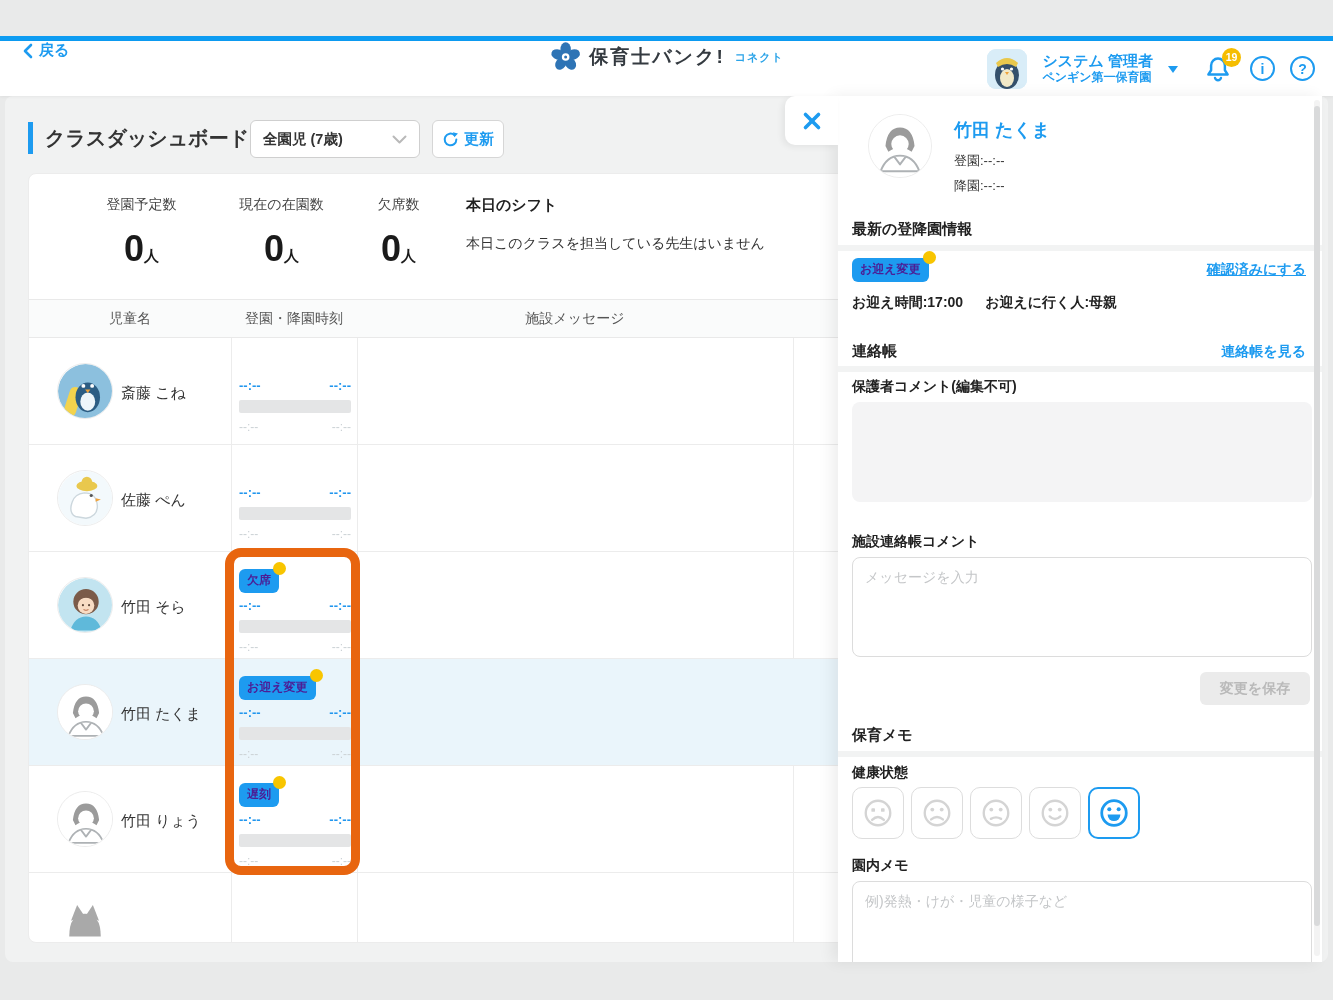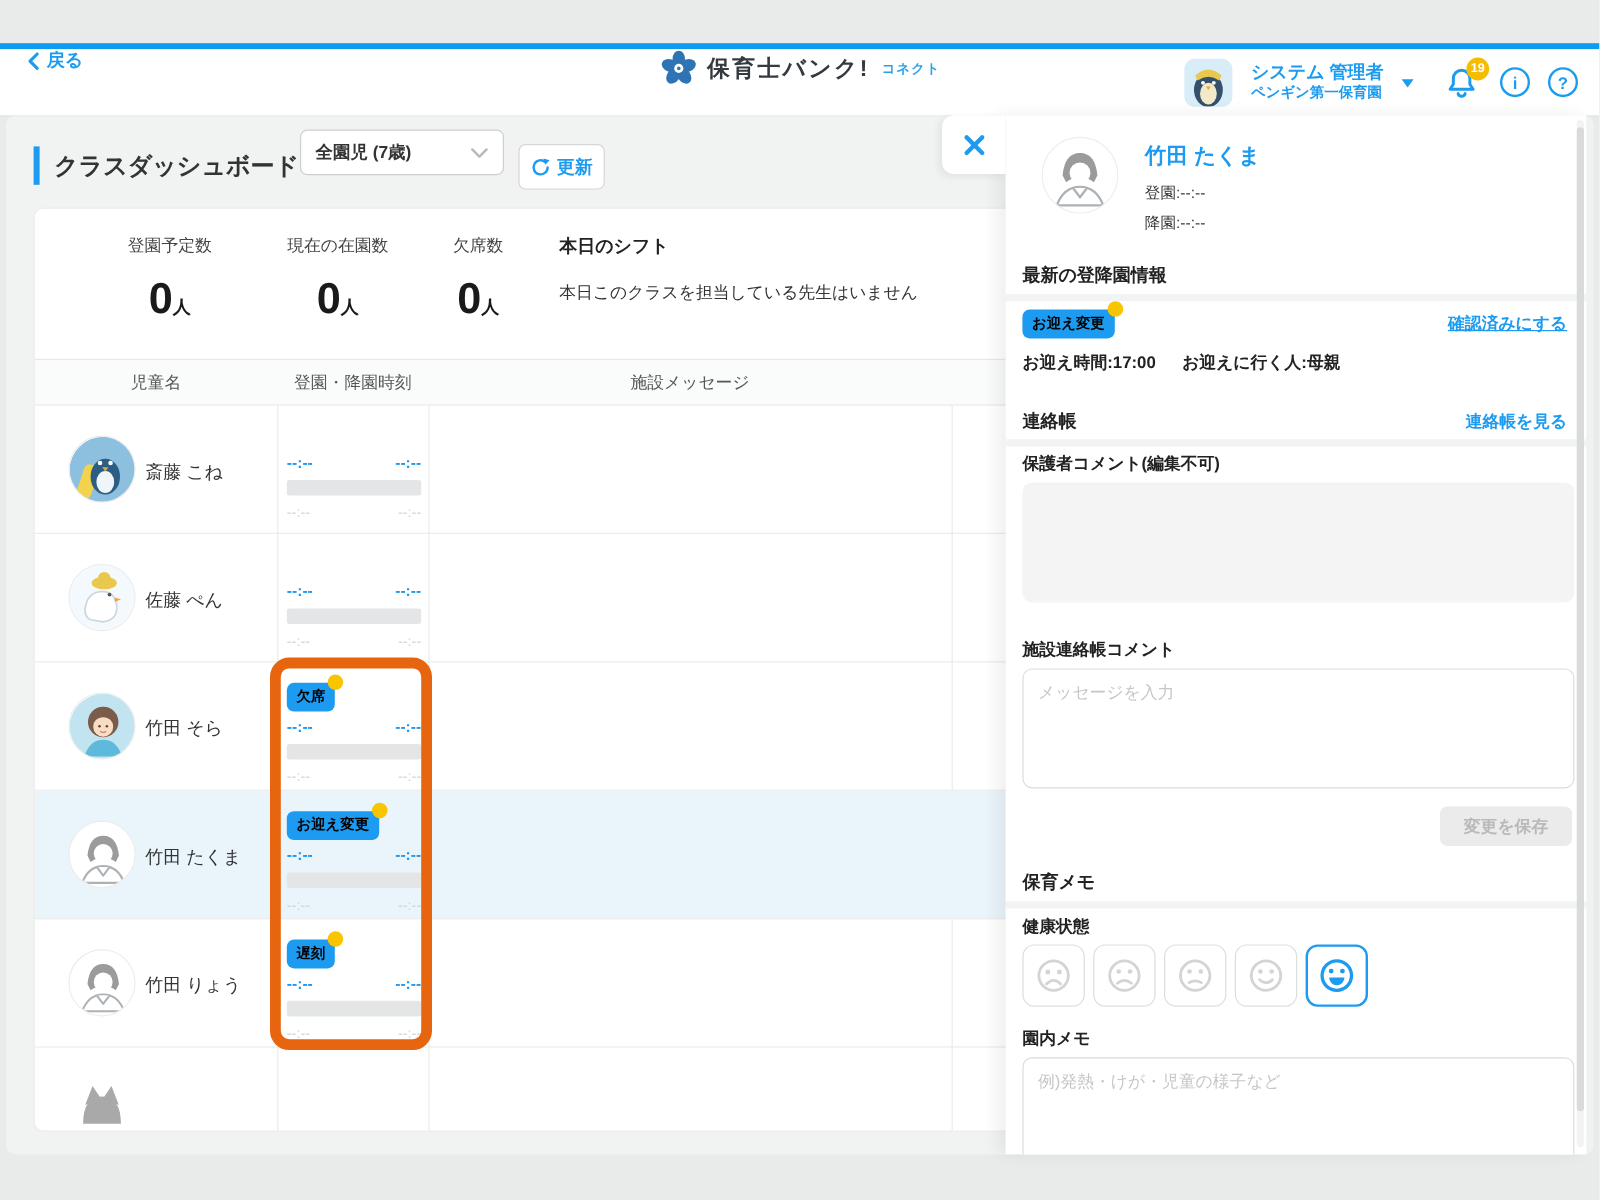--- a/index.html
+++ b/index.html
@@ -25,21 +25,21 @@
   .nbadge { position:absolute; top:-5px; right:-6px; min-width:19px; height:19px; border-radius:10px;
             background:#f5bd00; color:#fff; font-size:10.5px; font-weight:700;
             display:flex; align-items:center; justify-content:center; }
   .circle-icon { width:25px; height:25px; border-radius:50%; border:2.2px solid #1d9bf0; color:#1d9bf0;
                  font-size:14px; font-weight:700; display:flex; align-items:center; justify-content:center; cursor:pointer; }
 
   
   .content { position:absolute; left:5px; top:96px; width:1323px; height:866px; background:#f1f2f2; border-radius:8px; }
   .title-bar { position:absolute; left:23px; top:26px; width:5px; height:32px; background:#1d9bf0; }
   .page-title { position:absolute; left:40px; top:29px; font-size:20px; font-weight:700; color:#333;font-family:Liberation Mono, monospace; }
-  .filter { position:absolute; left:245px; top:12px; width:170px; height:38px; background:#fff;
+  .filter { position:absolute; left:245px; top:24px; width:170px; height:38px; background:#fff;
             border:1px solid #cfcfcf; border-radius:6px; display:flex; align-items:center;
             padding:0 12px; cursor:pointer; }
   .filter-val { font-size:14.5px; font-weight:700; color:#333; }
   .filter .chev { margin-left:auto; }
   .refresh-btn { position:absolute; left:427px; top:24px; width:72px; height:38px; background:#fff;
             border:1px solid #d6d6d6; border-radius:6px; display:flex; align-items:center; justify-content:center;
             gap:5px; color:#1d9bf0; font-size:15px; font-weight:700; cursor:pointer; }
 
   
   .card { position:absolute; left:23px; top:77px; width:1277px; height:770px; background:#fff;
@@ -60,21 +60,21 @@
   .th1 { left:0; width:202px; text-align:center; }
   .th2 { left:202px; width:126px; text-align:center; }
   .th3 { left:328px; width:436px; text-align:center; }
   .vline { position:absolute; top:164px; width:1px; height:606px; background:#ececec; }
   .trow { position:absolute; left:0; width:1277px; height:107px; border-bottom:1px solid #ececec; cursor:pointer; }
   .trow.selected { background:#eaf5fb; }
   .avatar { position:absolute; left:28px; top:25px; width:56px; height:56px; border-radius:50%;
             overflow:hidden; background:#fff; border:1px solid #ececec; }
   .cname { position:absolute; left:92px; top:46px; font-size:15px; color:#333; }
   .timecell { position:absolute; left:210px; width:112px; }
-  .badge { position:relative; display:inline-block; background:#1d9bf0; color:#000000; font-size:12px;
+  .badge { position:relative; display:inline-block; background:#1d9bf0; color:#4c1d95; font-size:12px;
            font-weight:700; padding:3px 8px 4px; border-radius:6px; }
   .badge .dot { position:absolute; top:-7px; right:-7px; width:13px; height:13px; border-radius:50%; background:#f8c500; }
   .tline1 { display:flex; justify-content:space-between; width:112px; color:#2196ee; font-size:13px; font-weight:700; }
   .tbar { width:112px; height:13px; background:#e4e5e6; border-radius:2px; margin:7px 0; }
   .tline2 { display:flex; justify-content:space-between; width:112px; color:#ccd2d6; font-size:12px; }
 
   
   .hl-box { position:absolute; left:225px; top:548px; width:135px; height:327px;
             border:9px solid #e8650f; border-radius:16px; z-index:6; pointer-events:none; }
 

